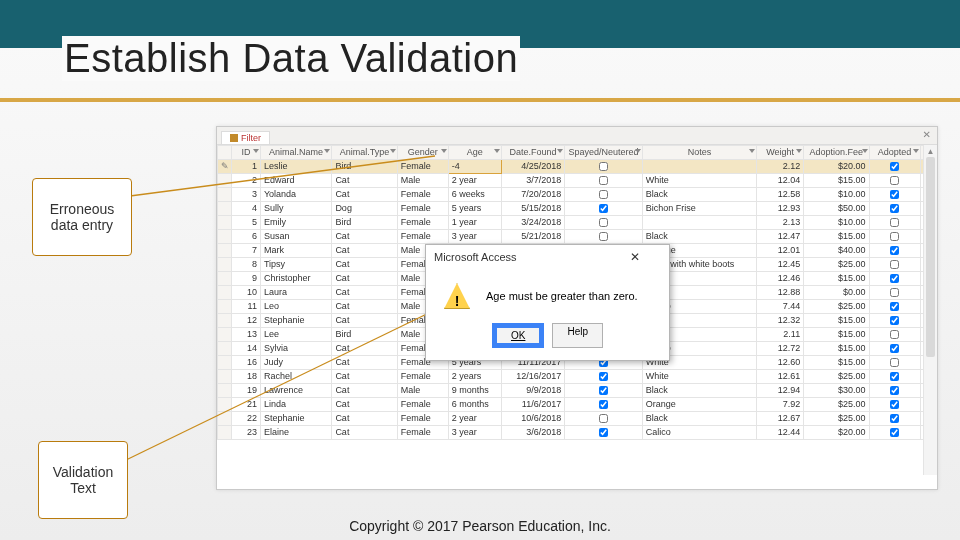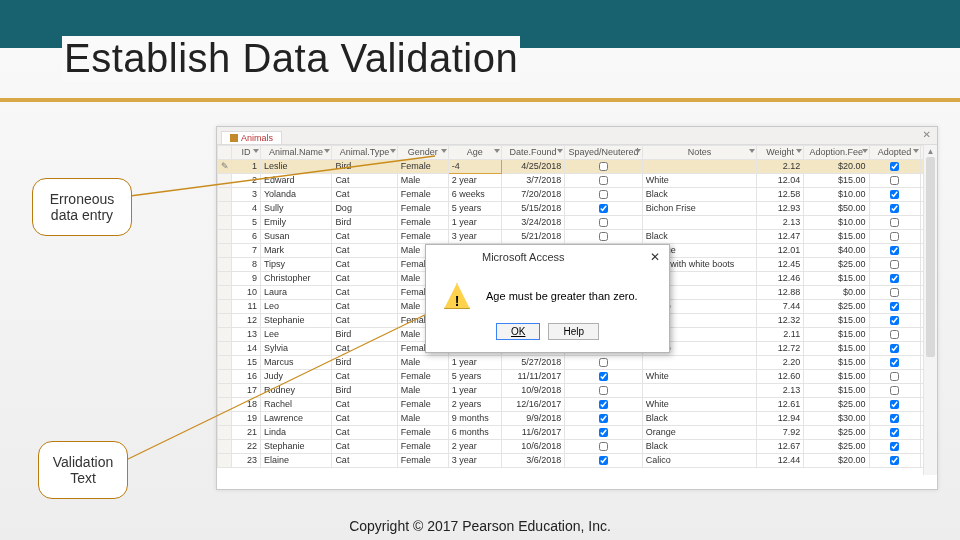--- a/index.html
+++ b/index.html
@@ -1,21 +1,21 @@
 <!DOCTYPE html>
 <html><head>
 <meta charset="utf-8">
 <style>
   * { margin: 0; padding: 0; box-sizing: border-box; }
   html, body { width: 960px; height: 540px; font-family: "Segoe UI", Arial, sans-serif; }
   .slide { width: 960px; height: 540px; position: relative; background: linear-gradient(180deg, #fafafa 0%, #ededed 100%); overflow: hidden; }
   .title-bar { width: 100%; height: 48px; background: #18616f; }
   .title-underline { height: 4px; background: #d8a746; margin-top: 50px; }
   .title-text { position: absolute; top: 36px; left: 62px; font-size: 40px; font-weight: 400; color: #222; background: #fafafa; padding: 0 2px; letter-spacing: 0.5px; }
-  .callout { position: absolute; background: #fff; border: 1px solid #b97b0d; border-radius: 14px; padding: 12px 10px; font-size: 14px; text-align: center; color: #333; z-index: 50; }
+  .callout { position: absolute; background: #fff; border: 1px solid #b97b0d; border-radius: 4px; padding: 22px 10px; font-size: 14px; text-align: center; color: #333; z-index: 50; }
   .callout.erroneous { top: 178px; left: 32px; width: 100px; }
   .callout.valtext { top: 441px; left: 38px; width: 90px; }
   svg.lines { position: absolute; top: 0; left: 0; width: 960px; height: 540px; pointer-events: none; z-index: 40; }
   .access-window { position: absolute; top: 126px; left: 216px; width: 722px; height: 364px; background: #fff; border: 1px solid #c9c9c9; box-shadow: 0 0 4px rgba(0,0,0,0.1); z-index: 10; }
   .tab-strip { height: 18px; background: #f1f0ee; border-bottom: 1px solid #dcdcdc; display: flex; align-items: flex-end; padding-left: 4px; position: relative; }
   .tab { background: #fff; border: 1px solid #dcdcdc; border-bottom: none; padding: 1px 8px; font-size: 9px; color: #b33; display: flex; align-items: center; gap: 3px; }
   .tab .ti { width: 8px; height: 8px; background: #c28a2a; display: inline-block; }
   .close-x { position: absolute; right: 6px; top: 2px; font-size: 10px; color: #888; cursor: default; }
   .datasheet { height: 330px; overflow-y: hidden; overflow-x: hidden; position: relative; }
   table { border-collapse: collapse; width: 100%; font-size: 9px; color: #333; table-layout: fixed; }
@@ -33,28 +33,28 @@
   .navbar .btn { width: 14px; height: 12px; border: 1px solid #d0d0d0; background: #fafafa; display: flex; align-items: center; justify-content: center; font-size: 8px; }
   .navbar .pos { width: 40px; border: 1px solid #d0d0d0; background: #fff; text-align: center; padding: 0 2px; }
   .navbar .search { border: 1px solid #d0d0d0; background: #fff; width: 120px; padding: 0 3px; color: #999; }
   .vscroll { position: absolute; right: 0; top: 18px; width: 14px; height: 330px; background: #f4f4f4; border-left: 1px solid #e4e4e4; }
   .vscroll .arrow { height: 12px; display: flex; align-items: center; justify-content: center; font-size: 8px; color: #888; }
   .vscroll .thumb { background: #d9d9d9; height: 200px; margin: 0 2px; border-radius: 2px; }
   .hscroll { position: absolute; bottom: 0; left: 280px; height: 14px; width: 400px; background: #f4f4f4; }
   .hscroll .hthumb { background: #d9d9d9; width: 180px; height: 10px; margin: 2px 0 0 12px; border-radius: 2px; }
   
   .dialog { position: absolute; top: 244px; left: 425px; width: 245px; background: #fff; border: 1px solid #b5b5b5; box-shadow: 2px 2px 6px rgba(0,0,0,0.3); z-index: 60; font-size: 11px; }
-  .dialog .titlebar { display: flex; justify-content: space-between; align-items: center; padding: 3px 0 3px 8px; font-size: 11px; color: #333; margin-left: 48px; }
+  .dialog .titlebar { display: flex; justify-content: space-between; align-items: center; padding: 3px 20px 3px 8px; font-size: 11px; color: #333; }
   .dialog .dlg-close { width: 28px; height: 18px; display: flex; align-items: center; justify-content: center; font-size: 12px; cursor: default; }
   .dialog .body { display: flex; align-items: center; gap: 16px; padding: 14px 18px 10px 18px; }
   .dialog .warn-icon { width: 26px; height: 26px; background: #ffd24d; clip-path: polygon(50% 0, 100% 100%, 0 100%); display: flex; align-items: flex-end; justify-content: center; color: #000; font-weight: 700; font-size: 14px; border: 1px solid #c09a2a; }
   .dialog .warn-icon span { margin-bottom: -1px; }
   .dialog .btns { display: flex; justify-content: center; gap: 8px; padding: 4px 0 12px 0; }
   .dialog .dlg-btn { border: 1px solid #b0b0b0; background: #f3f3f3; padding: 2px 14px; font-size: 10px; }
-  .dialog .dlg-btn.primary { border: 1px solid #3b82f6; text-decoration: underline; }
+  .dialog .dlg-btn.primary { border: 5px solid #3b82f6; text-decoration: underline; }
   .footer { position: absolute; bottom: 6px; width: 100%; text-align: center; font-size: 14px; font-weight: 400; color: #222; }
 </style>
 </head>
 <body>
 
 <div class="slide">
   <div class="title-bar"></div>
   <div class="title-underline"></div>
   <h1 class="title-text">Establish Data Validation</h1>
 
@@ -63,21 +63,21 @@
 
   <svg class="lines">
     <line x1="130" y1="196" x2="435" y2="156" stroke="#c98c1c" stroke-width="1.3"></line>
     <line x1="126" y1="460" x2="505" y2="276" stroke="#c98c1c" stroke-width="1.3"></line>
   </svg>
 
   <div class="access-window">
     <div class="tab-strip">
       <div class="tab">
         <span class="ti"></span>
-        <span>Animals</span>
+        <span>Filter</span>
       </div>
       <div class="close-x">✕</div>
     </div>
 
     <div class="datasheet">
       <table>
         <colgroup>
           <col style="width:14px">
             <col style="width:28px">
             <col style="width:70px">
@@ -315,59 +315,29 @@
               <td class="num">11/7/2017</td>
               <td class="cen"><input type="checkbox" checked="" style=""></td>
               <td>Calico</td>
               <td class="num">12.72</td>
               <td class="num">$15.00</td>
               <td class="cen"><input type="checkbox" checked="" style=""></td>
               <td></td>
             </tr>
             <tr>
               <td class="rowhead"></td>
-              <td class="num">15</td>
-              <td>Marcus</td>
-              <td>Bird</td>
-              <td>Male</td>
-              <td>1 year</td>
-              <td class="num">5/27/2018</td>
-              <td class="cen"><input type="checkbox" style=""></td>
-              <td></td>
-              <td class="num">2.20</td>
-              <td class="num">$15.00</td>
-              <td class="cen"><input type="checkbox" checked="" style=""></td>
-              <td></td>
-            </tr>
-            <tr>
-              <td class="rowhead"></td>
               <td class="num">16</td>
               <td>Judy</td>
               <td>Cat</td>
               <td>Female</td>
               <td>5 years</td>
               <td class="num">11/11/2017</td>
               <td class="cen"><input type="checkbox" checked="" style=""></td>
               <td>White</td>
               <td class="num">12.60</td>
-              <td class="num">$15.00</td>
-              <td class="cen"><input type="checkbox" style=""></td>
-              <td></td>
-            </tr>
-            <tr>
-              <td class="rowhead"></td>
-              <td class="num">17</td>
-              <td>Rodney</td>
-              <td>Bird</td>
-              <td>Male</td>
-              <td>1 year</td>
-              <td class="num">10/9/2018</td>
-              <td class="cen"><input type="checkbox" style=""></td>
-              <td></td>
-              <td class="num">2.13</td>
               <td class="num">$15.00</td>
               <td class="cen"><input type="checkbox" style=""></td>
               <td></td>
             </tr>
             <tr>
               <td class="rowhead"></td>
               <td class="num">18</td>
               <td>Rachel</td>
               <td>Cat</td>
               <td>Female</td>

